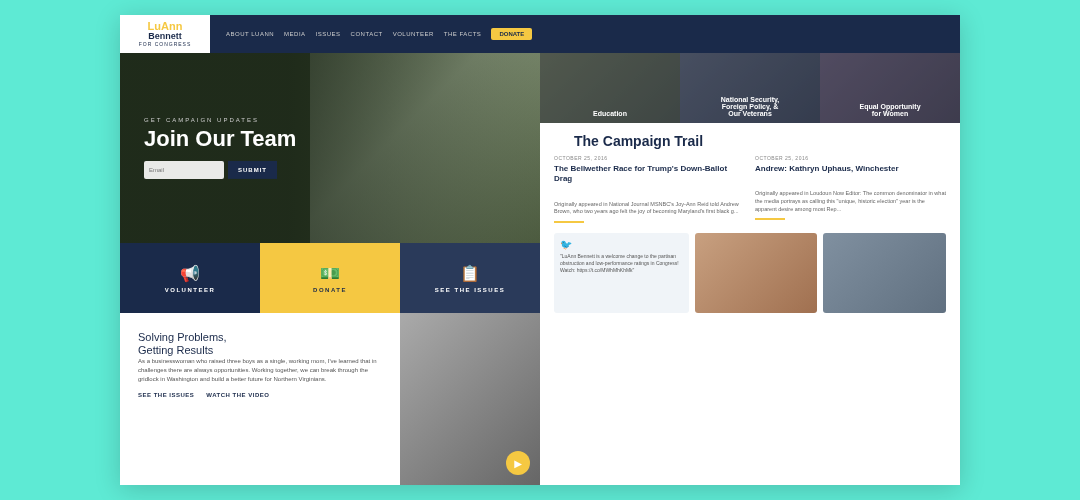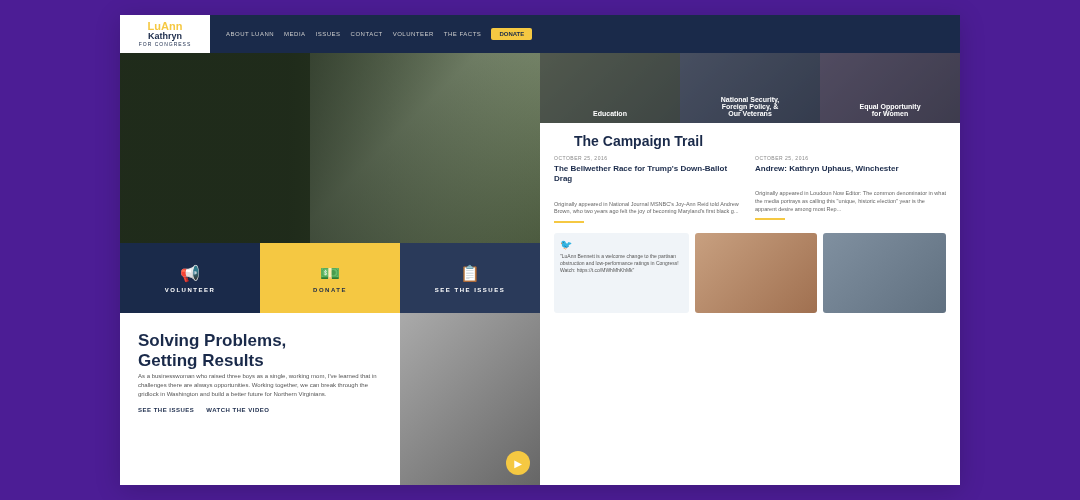--- a/index.html
+++ b/index.html
@@ -10,21 +10,21 @@
       background: #F5C842;
       font-family: Arial, sans-serif;
       display: flex;
       align-items: center;
       justify-content: center;
     }
 
     .outer-bg {
       width: 1080px;
       height: 500px;
-      background: #4c1d95;
+      background: #5eead4;
       position: relative;
       display: flex;
       align-items: center;
       justify-content: center;
     }
 
     
     .website-screenshot {
       width: 840px;
       height: 470px;
@@ -216,22 +216,22 @@
       display: flex;
       background: #fff;
       overflow: hidden;
       min-height: 0;
     }
     .solving-text {
       padding: 18px 18px;
       flex: 1;
     }
     .solving-title {
-      font-size: 17px;
-      font-weight: 700;
+      font-size: 11px;
+      font-weight: 400;
       color: #1a2a4a;
       line-height: 1.2;
     }
     .solving-body {
       font-size: 6px;
       color: #555;
       line-height: 1.5;
       margin-bottom: 8px;
     }
     .solving-links {
@@ -461,21 +461,21 @@
 </head>
 <body>
 
 <div class="outer-bg">
   <div class="website-screenshot">
 
     <nav class="navbar">
       <div class="navbar-logo">
         <div class="logo-name">
           <span>LuAnn</span><br>
-          <span style="font-size:9px;color:#1a2a4a;">Kathryn</span>
+          <span style="font-size:9px;color:#1a2a4a;">Bennett</span>
         </div>
         <div class="logo-subtitle">FOR CONGRESS</div>
       </div>
       <div class="navbar-links">
         <span class="navbar-link">ABOUT LUANN</span>
         <span class="navbar-link">MEDIA</span>
         <span class="navbar-link">ISSUES</span>
         <span class="navbar-link">CONTACT</span>
         <span class="navbar-link">VOLUNTEER</span>
         <span class="navbar-link">THE FACTS</span>
@@ -483,20 +483,28 @@
       </div>
     </nav>
 
     <div class="content-area">
 
       <div class="left-col">
 
         <div class="hero">
           <div class="hero-img-placeholder"></div>
           <div class="hero-bg"></div>
+          <div class="hero-content">
+            <div class="hero-label">GET CAMPAIGN UPDATES</div>
+            <div class="hero-title">Join Our Team</div>
+            <div class="hero-form">
+              <input class="hero-input" type="email" placeholder="Email" style="">
+              <button class="hero-submit">SUBMIT</button>
+            </div>
+          </div>
         </div>
 
         <div class="cta-buttons">
           <div class="cta-btn volunteer">
             <span class="cta-icon">📢</span>
             <span class="cta-label">VOLUNTEER</span>
           </div>
           <div class="cta-btn donate">
             <span class="cta-icon">💵</span>
             <span class="cta-label">DONATE</span>

